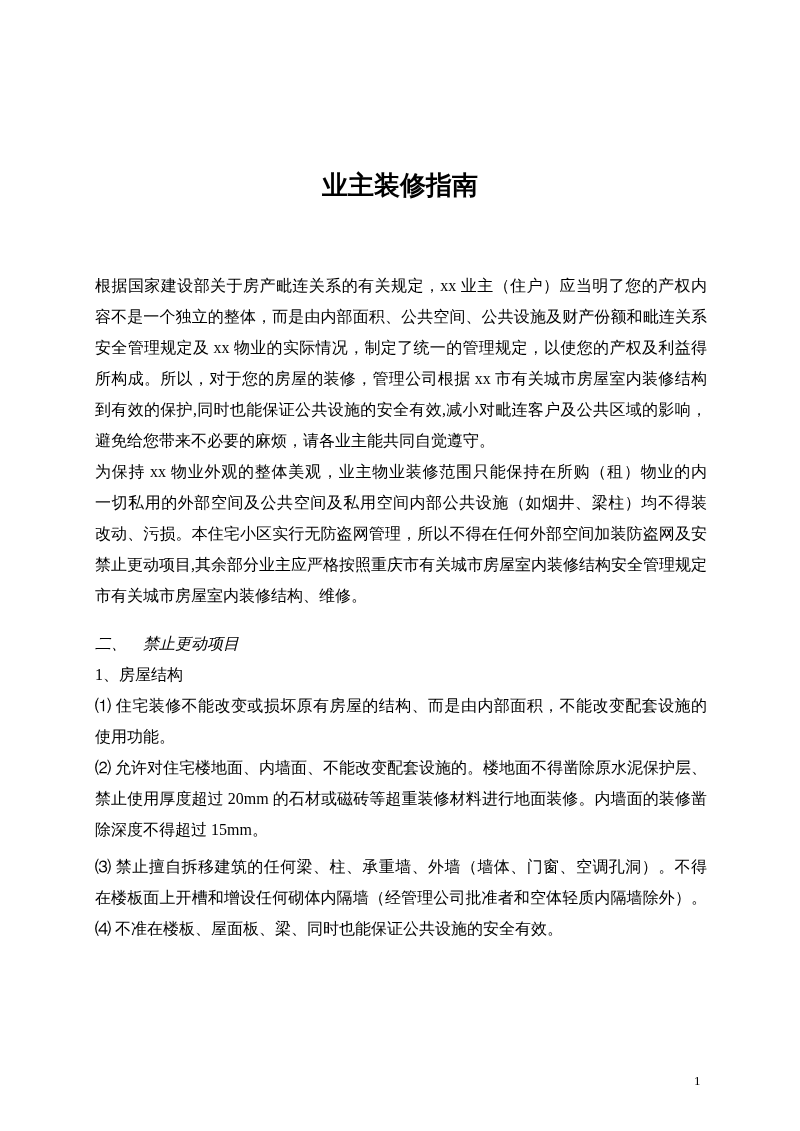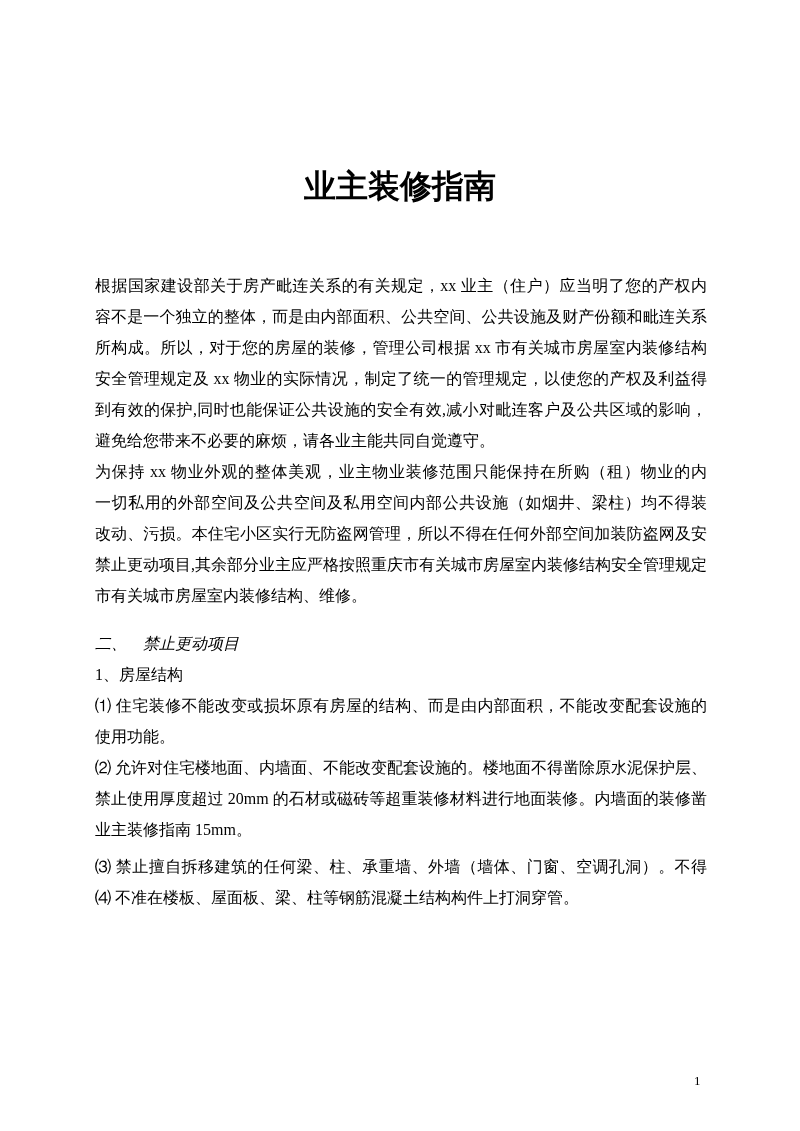--- a/index.html
+++ b/index.html
@@ -13,21 +13,21 @@
     height: 1131px;
     background: #ffffff;
     color: #000000;
     font-family: "Liberation Serif", "DejaVu Serif", serif;
     overflow: hidden;
   }
   .title {
     margin: 0;
     padding-top: 164px;
     text-align: center;
-    font-size: 32px;
+    font-size: 26px;
     font-weight: 700;
     line-height: 44px;
   }
   .content {
     margin: 62px 93px 0 95px;
   }
   .ln {
     font-size: 16px;
     line-height: 31px;
     height: 31px;
@@ -54,22 +54,22 @@
 
 <div class="page">
 
   <h1 class="title">业主装修指南</h1>
 
   <div class="content">
 
     <div class="para">
       <div class="ln j">根据国家建设部关于房产毗连关系的有关规定，xx 业主（住户）应当明了您的产权内</div>
       <div class="ln j">容不是一个独立的整体，而是由内部面积、公共空间、公共设施及财产份额和毗连关系</div>
+      <div class="ln j">安全管理规定及 xx 物业的实际情况，制定了统一的管理规定，以使您的产权及利益得</div>
       <div class="ln j">所构成。所以，对于您的房屋的装修，管理公司根据 xx 市有关城市房屋室内装修结构</div>
-      <div class="ln j">安全管理规定及 xx 物业的实际情况，制定了统一的管理规定，以使您的产权及利益得</div>
       <div class="ln j">到有效的保护,同时也能保证公共设施的安全有效,减小对毗连客户及公共区域的影响，</div>
       <div class="ln">避免给您带来不必要的麻烦，请各业主能共同自觉遵守。</div>
     </div>
 
 
     <div class="para">
       <div class="ln j">为保持 xx 物业外观的整体美观，业主物业装修范围只能保持在所购（租）物业的内部，</div>
       <div class="ln j">一切私用的外部空间及公共空间及私用空间内部公共设施（如烟井、梁柱）均不得装修、</div>
       <div class="ln j">改动、污损。本住宅小区实行无防盗网管理，所以不得在任何外部空间加装防盗网及安</div>
       <div class="ln j">禁止更动项目,其余部分业主应严格按照重庆市有关城市房屋室内装修结构安全管理规定</div>
@@ -80,28 +80,29 @@
     <div class="ln">1、房屋结构</div>
 
     <div class="para">
       <div class="ln j">⑴ 住宅装修不能改变或损坏原有房屋的结构、而是由内部面积，不能改变配套设施的</div>
       <div class="ln">使用功能。</div>
     </div>
 
     <div class="para">
       <div class="ln j">⑵ 允许对住宅楼地面、内墙面、不能改变配套设施的。楼地面不得凿除原水泥保护层、</div>
       <div class="ln j">禁止使用厚度超过 20mm 的石材或磁砖等超重装修材料进行地面装修。内墙面的装修凿</div>
-      <div class="ln">业主装修指南 15mm。</div>
+      <div class="ln">除深度不得超过 15mm。</div>
     </div>
 
     <div class="para i3gap">
       <div class="ln j">⑶ 禁止擅自拆移建筑的任何梁、柱、承重墙、外墙（墙体、门窗、空调孔洞）。不得</div>
+      <div class="ln j">在楼板面上开槽和增设任何砌体内隔墙（经管理公司批准者和空体轻质内隔墙除外）。</div>
     </div>
 
     <div class="para">
-      <div class="ln">⑷ 不准在楼板、屋面板、梁、柱等钢筋混凝土结构构件上打洞穿管。</div>
+      <div class="ln">⑷ 不准在楼板、屋面板、梁、同时也能保证公共设施的安全有效。</div>
     </div>
 
   </div>
 
   <div class="pagenum">1</div>
 
 </div>
 
 </body></html>

